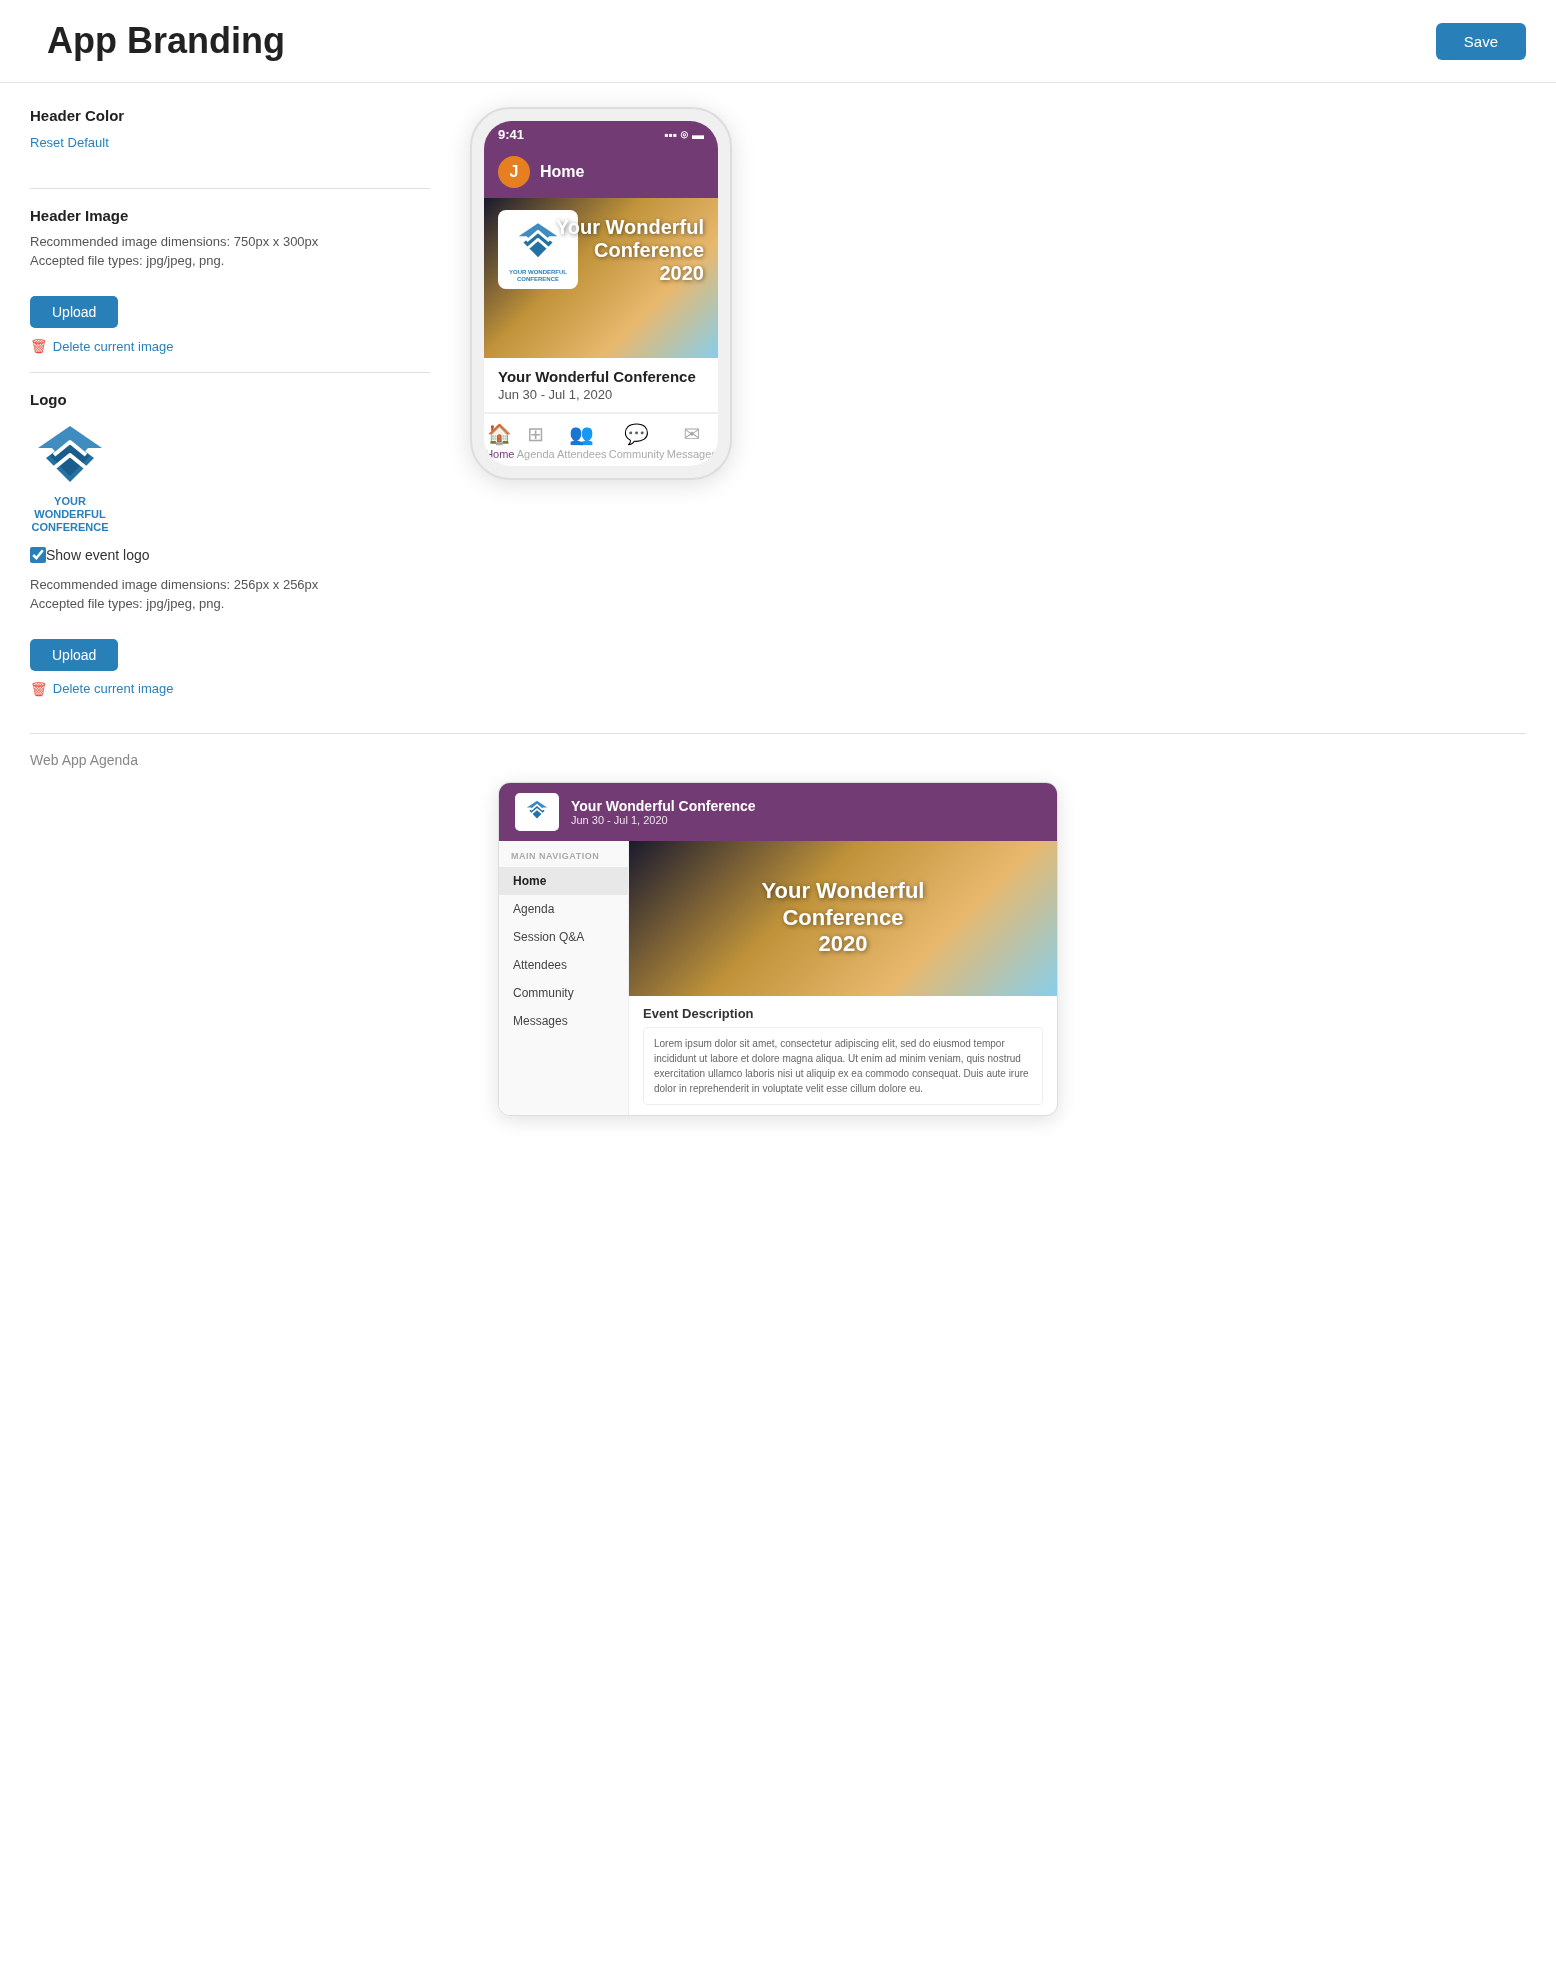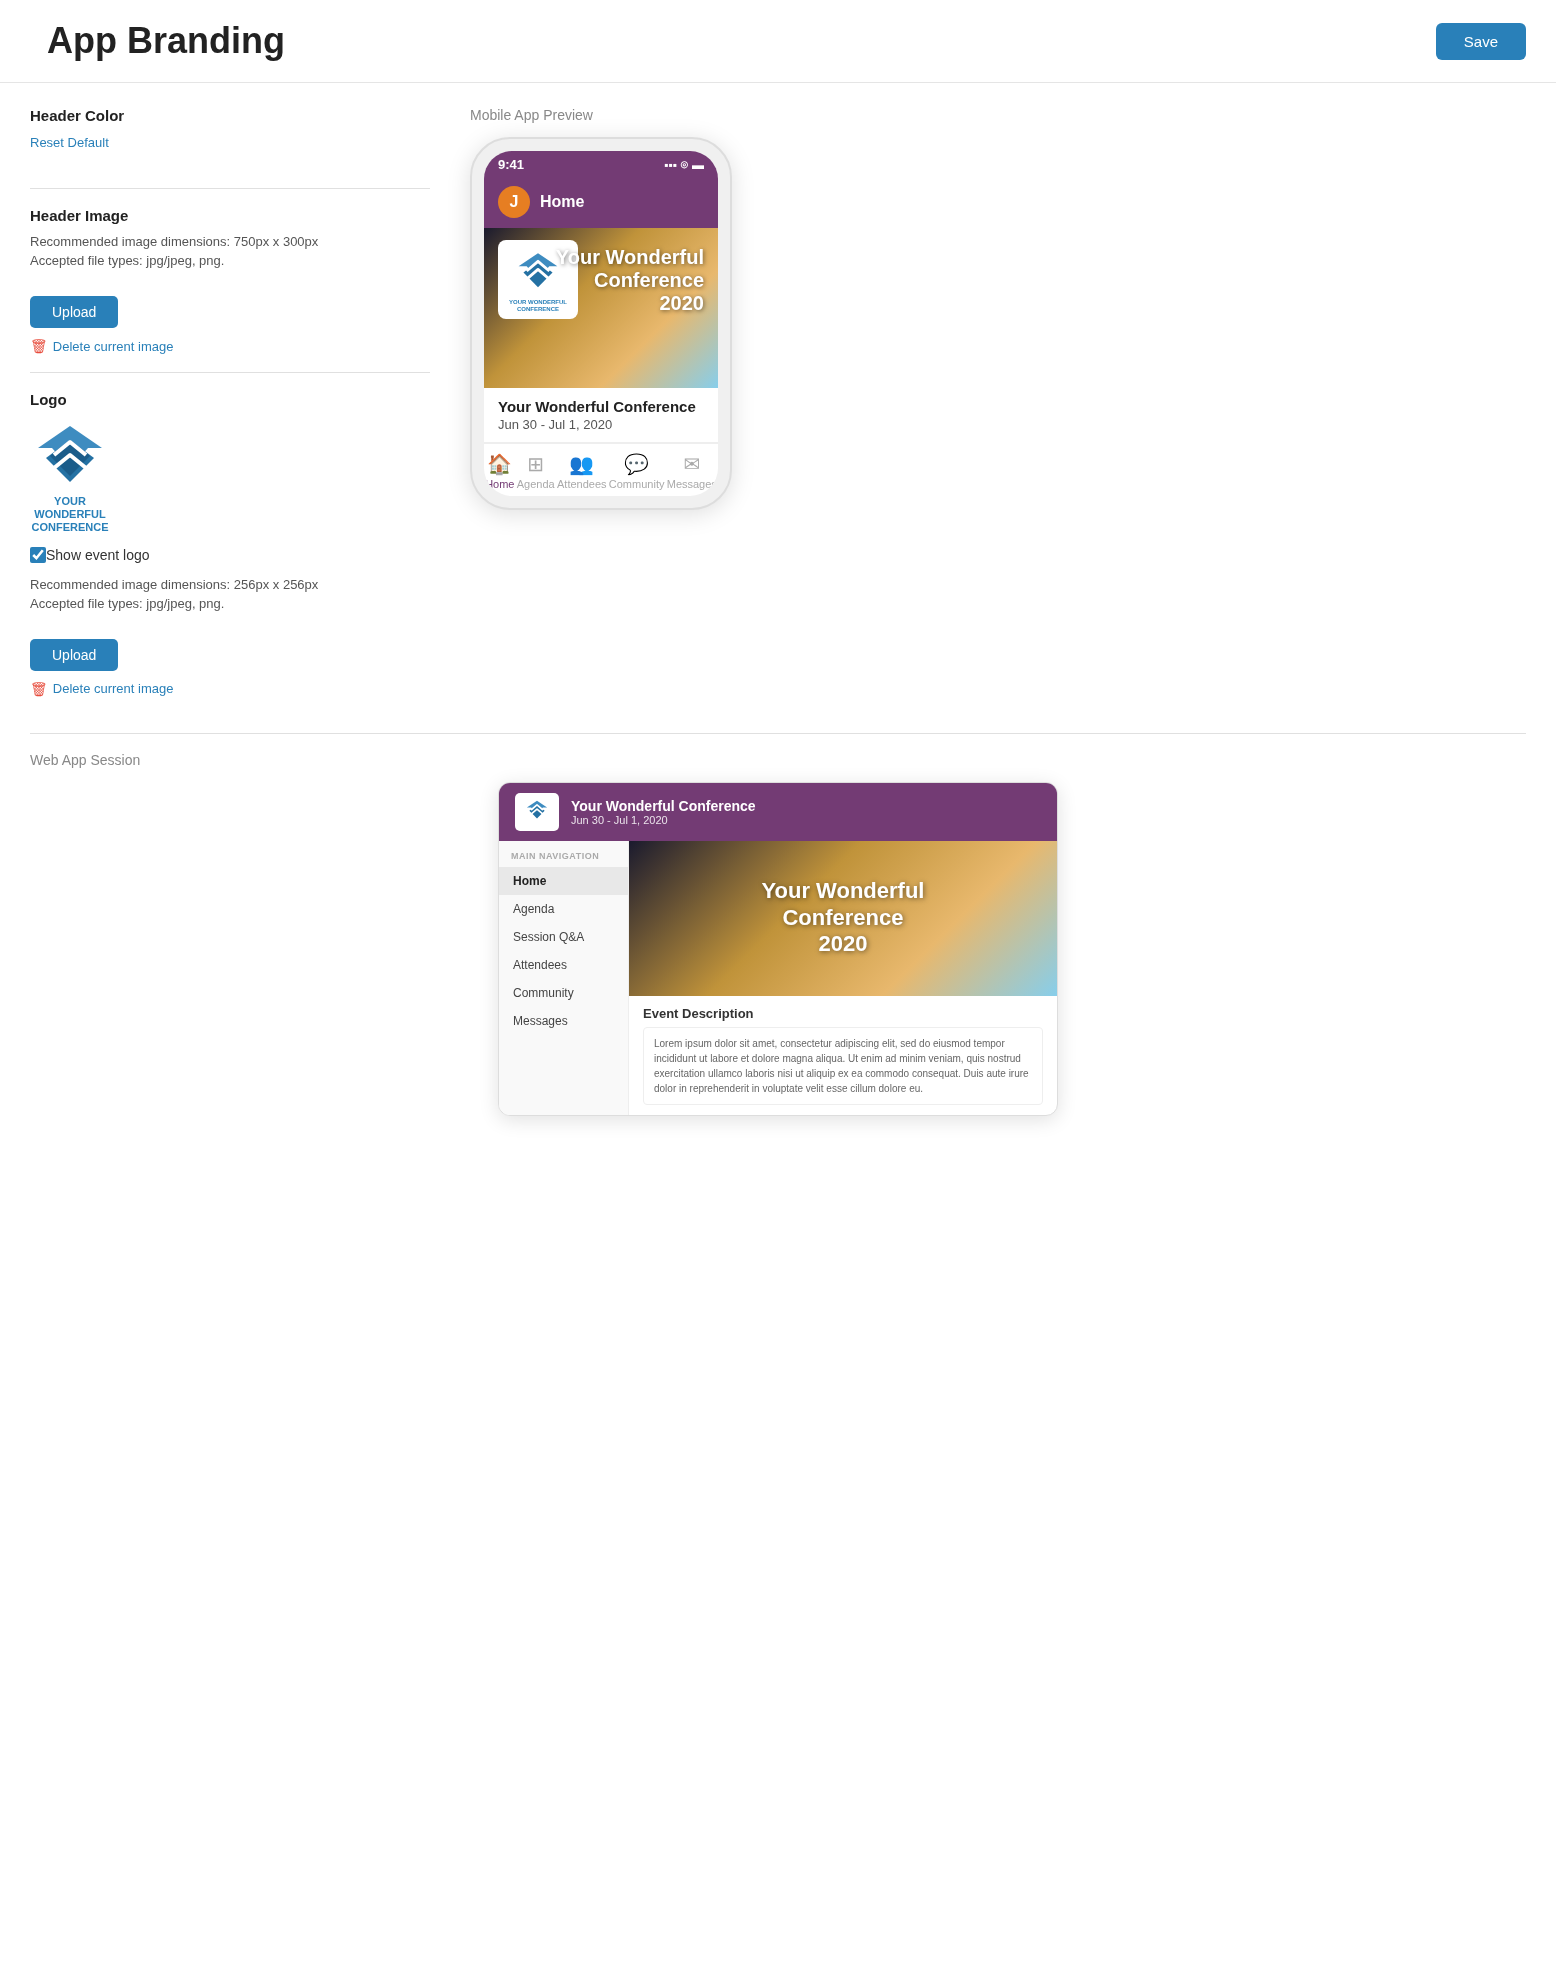--- a/index.html
+++ b/index.html
@@ -214,21 +214,20 @@
       <button class="upload-btn">Upload</button>
       <br>
       <a class="delete-link">
         <span class="delete-icon">🗑</span>
         <span>Delete current image</span>
       </a>
 
     </div>
 
     <div class="right-col">
-      <div class="mobile-preview-label">Mobile App Preview</div>
 
       <div class="phone-frame">
         <div class="phone-inner">
 
           <div class="phone-status-bar" style="background: rgb(115, 59, 116);">
             <span>9:41</span>
             <div class="status-icons">
               <span>▪▪▪</span>
               <span>⌾</span>
               <span>▬</span>
@@ -285,21 +284,21 @@
             </div>
           </div>
 
         </div>
       </div>
     </div>
   </div>
 
   <div class="web-preview-section">
     <hr class="divider">
-    <div class="web-preview-label">Web App Session</div>
+    <div class="web-preview-label">Web App Agenda</div>
 
     <div class="web-frame">
 
       <div class="web-header-bar" style="background: rgb(115, 59, 116);">
         <div class="web-logo-box">
           <div class="small-diamond">
             <svg viewBox="0 0 60 52" width="30" height="26" xmlns="http://www.w3.org/2000/svg">
               <polygon points="30,4 54,20 44,20 30,36 16,20 6,20" fill="#2980b9" opacity="0.9"></polygon>
               <polygon points="30,14 48,28 30,46 12,28" fill="#2471a3"></polygon>
               <polyline points="16,26 30,14 44,26" fill="none" stroke="#fff" stroke-width="4" stroke-linejoin="round"></polyline>

